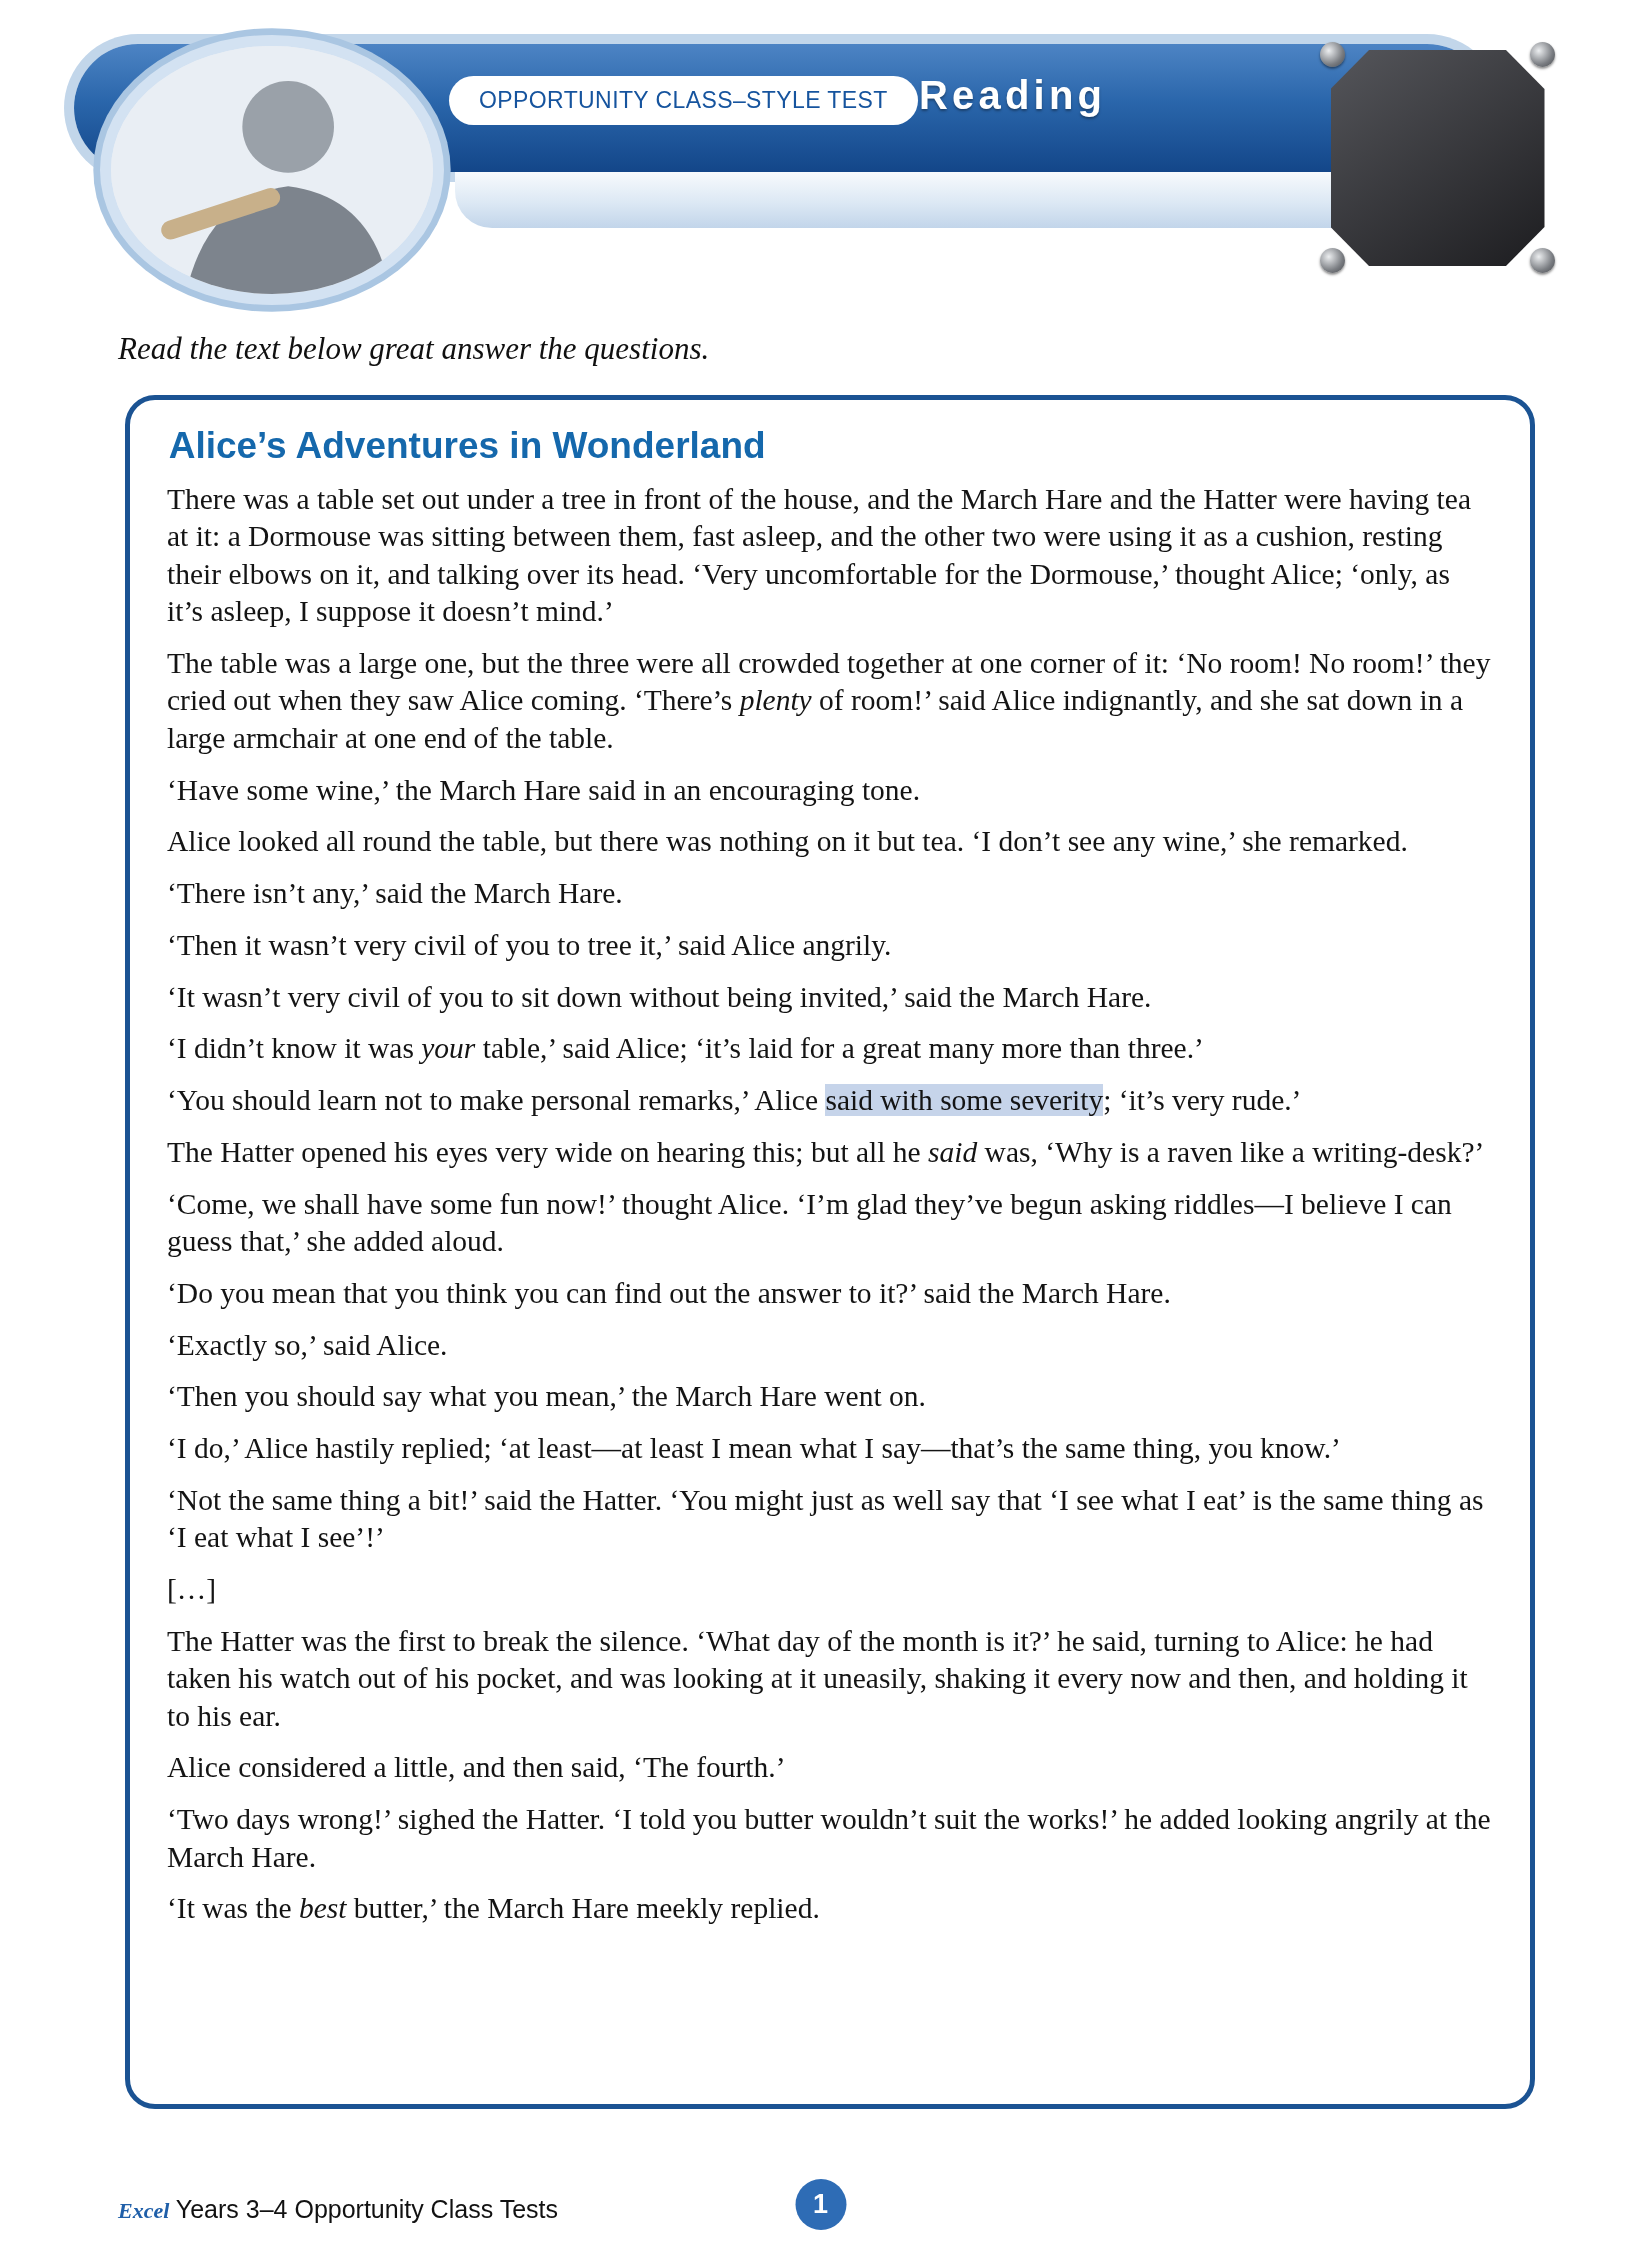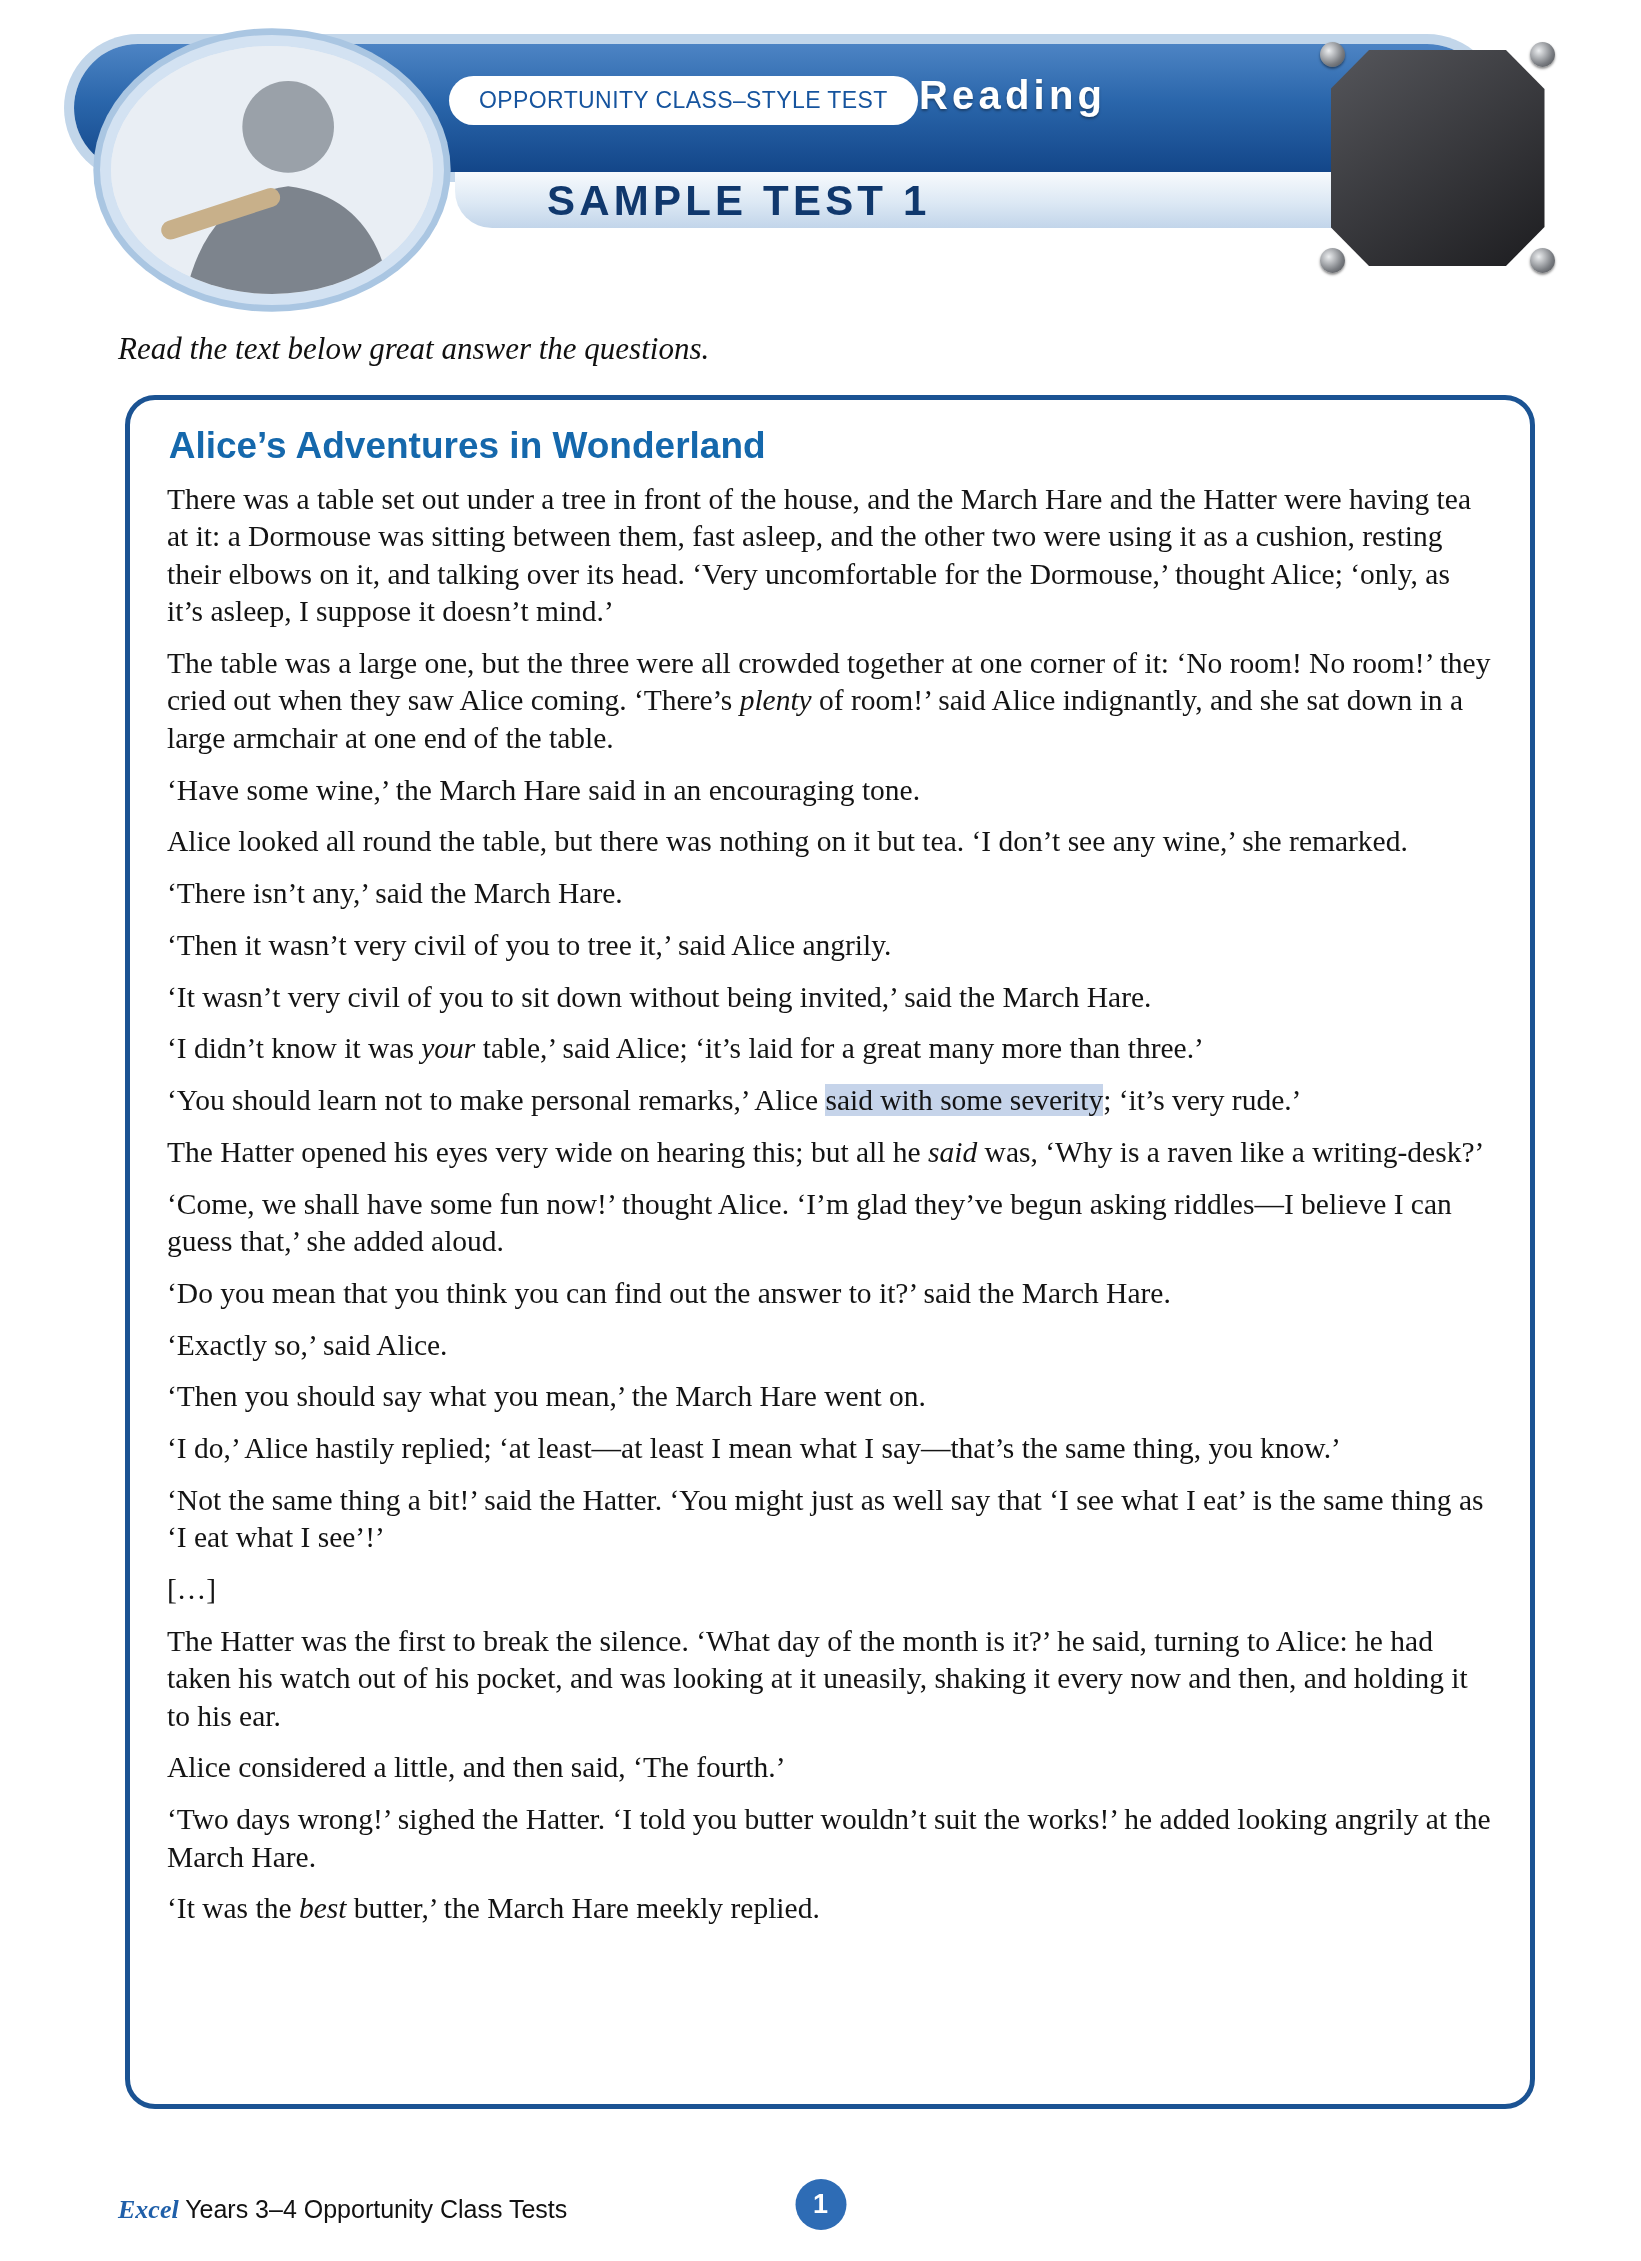--- a/index.html
+++ b/index.html
@@ -49,21 +49,21 @@
   .passage{position:absolute;left:125px;top:395px;width:1410px;height:1714px;box-sizing:border-box;
     border:5px solid #1b5393;border-radius:30px;padding:22px 37px 21px 37px;background:#ffffff;}
   .passage-title{font-family:"Liberation Sans",sans-serif;font-weight:bold;font-size:37px;color:#1568ac;
     margin:3.4px 0 13.5px 1.7px;}
   .passage-body p{font-size:29.5px;line-height:1.27;color:#141414;margin:0 0 14.3px 0;}
   .seg-italic{font-style:italic;}
   .seg-highlight{background:#c6d4ea;}
 
   
   .footer-left{position:absolute;left:118px;top:2195px;font-family:"Liberation Sans",sans-serif;font-size:25px;color:#111111;}
-  .footer-brand{font-weight:bold;font-style:italic;color:#1f5fa9;font-family:"Liberation Serif",serif;font-size:26px;}
+  .footer-brand{font-weight:bold;font-style:italic;color:#1f5fa9;font-family:"Liberation Serif",serif;font-size:22px;}
   .page-badge{position:absolute;left:50%;transform:translateX(-50%);top:2179px;width:51px;height:51px;border-radius:50%;
     background:#2e6cb5;color:#ffffff;display:flex;align-items:center;justify-content:center;
     font-family:"Liberation Sans",sans-serif;font-weight:bold;font-size:27px;}
 </style>
 </head>
 <body>
 
 <div class="page">
 
   <div class="header">
@@ -74,21 +74,20 @@
       <svg viewBox="0 0 120 92" preserveAspectRatio="xMidYMid slice">
         <rect width="120" height="92" fill="#e9eef4"></rect>
         <circle cx="66" cy="30" r="17" fill="#9aa1a9"></circle>
         <path d="M28 92 Q36 56 66 52 Q98 56 104 92 Z" fill="#7d848d"></path>
         <rect x="18" y="66" width="46" height="7" rx="3.5" transform="rotate(-18 18 66)" fill="#c8b08a"></rect>
       </svg>
     </div>
 
     <div class="badge">OPPORTUNITY CLASS–STYLE TEST</div>
     <div class="subject">Reading</div>
-    <div class="test-title">SAMPLE TEST 1</div>
 
     <div class="timer">
       <div class="timer-plate"></div>
       <div class="screw tl"></div>
       <div class="screw tr"></div>
       <div class="screw bl"></div>
       <div class="screw br"></div>
     </div>
   </div>
 

